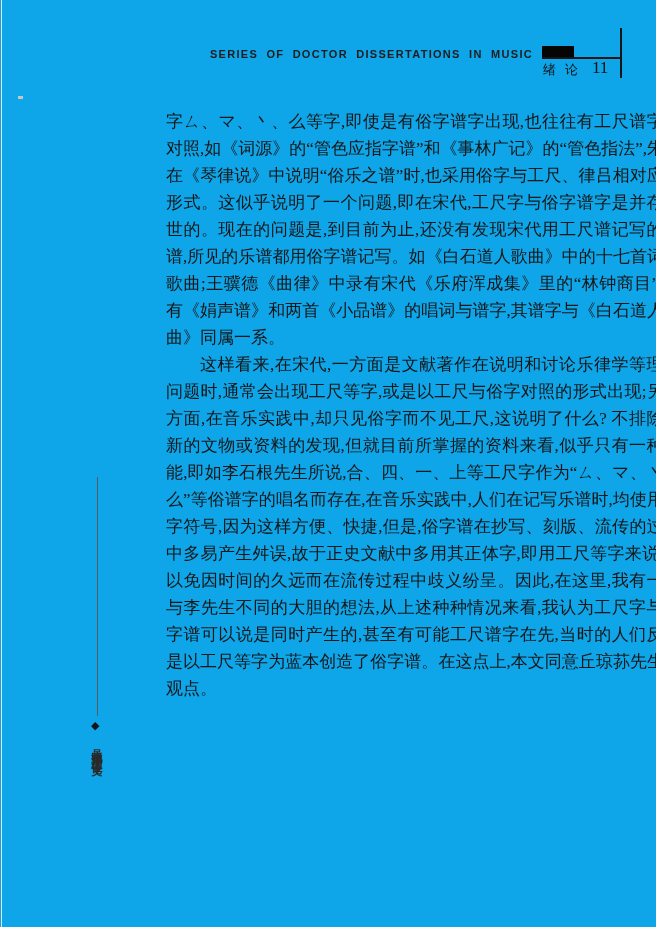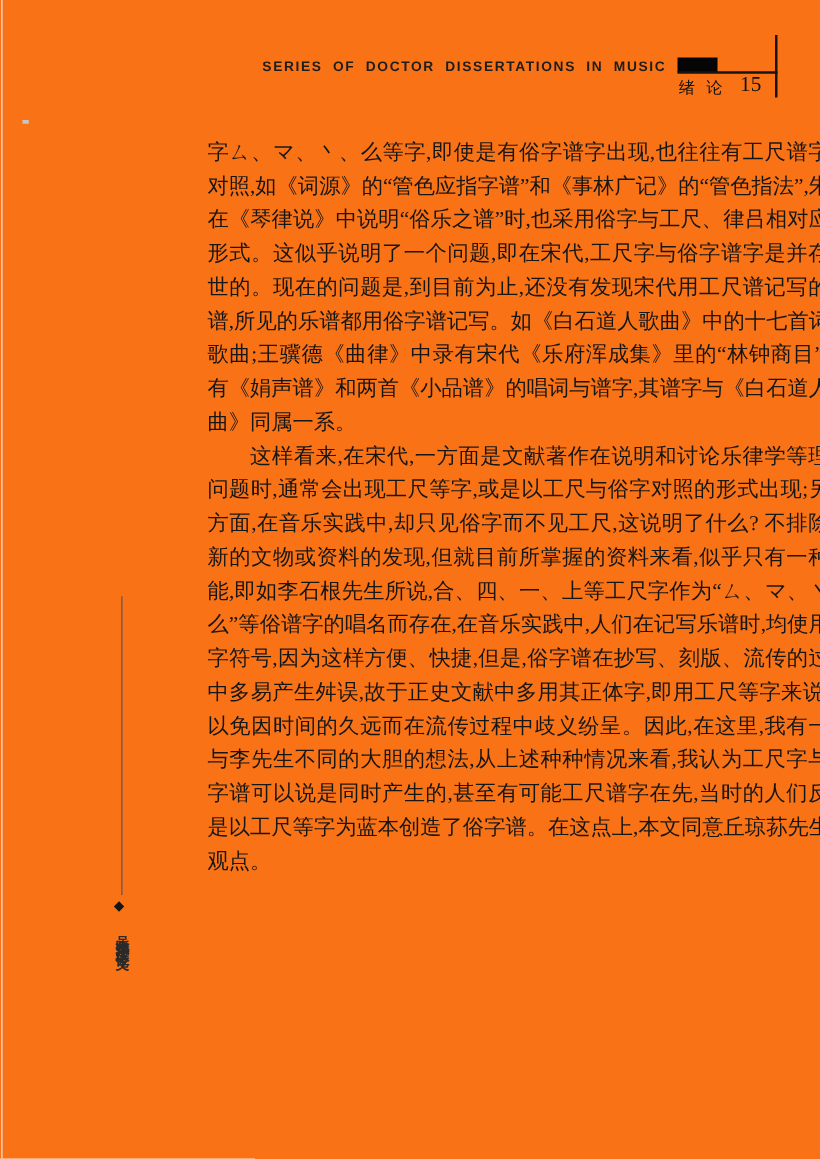--- a/index.html
+++ b/index.html
@@ -1,19 +1,19 @@
 <!DOCTYPE html>
 <html lang="zh"><head>
 <meta charset="utf-8">
 <style>
   html,body { margin:0; padding:0; background:#ffffff; }
   .page {
     position:relative;
     width:656px; height:927px;
-    background:#f97316;
+    background:#0ea5e9;
     overflow:hidden;
     font-family:"Liberation Serif","DejaVu Serif",serif;
     color:#1b1b1b;
   }
   
   .scan-edge {
     position:absolute; left:1px; top:0; width:1px; height:927px;
     background:#e6e6e4;
   }
   .speck {
@@ -81,21 +81,21 @@
 <div class="page">
 
   <div class="scan-edge"></div>
   <div class="speck"></div>
 
   <div class="series-title">SERIES OF DOCTOR DISSERTATIONS IN MUSIC</div>
   <div class="black-bar"></div>
   <div class="h-rule"></div>
   <div class="v-rule"></div>
   <div class="section-label">绪论</div>
-  <div class="page-number">15</div>
+  <div class="page-number">11</div>
 
   <div class="side-rule"></div>
   <div class="side-diamond">◆</div>
   <div class="side-title">吴晓萍博士学位论文</div>
 
   <div class="body-text">
     <p>字ㄙ、マ、丶、么等字,即使是有俗字谱字出现,也往往有工尺谱字相对照,如《词源》的“管色应指字谱”和《事林广记》的“管色指法”,朱熹在《琴律说》中说明“俗乐之谱”时,也采用俗字与工尺、律吕相对应的形式。这似乎说明了一个问题,即在宋代,工尺字与俗字谱字是并存于世的。现在的问题是,到目前为止,还没有发现宋代用工尺谱记写的乐谱,所见的乐谱都用俗字谱记写。如《白石道人歌曲》中的十七首词调歌曲;王骥德《曲律》中录有宋代《乐府浑成集》里的“林钟商目”,并有《娟声谱》和两首《小品谱》的唱词与谱字,其谱字与《白石道人歌曲》同属一系。</p>
     <p class="indent">这样看来,在宋代,一方面是文献著作在说明和讨论乐律学等理论问题时,通常会出现工尺等字,或是以工尺与俗字对照的形式出现;另一方面,在音乐实践中,却只见俗字而不见工尺,这说明了什么? 不排除有新的文物或资料的发现,但就目前所掌握的资料来看,似乎只有一种可能,即如李石根先生所说,合、四、一、上等工尺字作为“ㄙ、マ、丶、么”等俗谱字的唱名而存在,在音乐实践中,人们在记写乐谱时,均使用俗字符号,因为这样方便、快捷,但是,俗字谱在抄写、刻版、流传的过程中多易产生舛误,故于正史文献中多用其正体字,即用工尺等字来说明,以免因时间的久远而在流传过程中歧义纷呈。因此,在这里,我有一点与李先生不同的大胆的想法,从上述种种情况来看,我认为工尺字与俗字谱可以说是同时产生的,甚至有可能工尺谱字在先,当时的人们反而是以工尺等字为蓝本创造了俗字谱。在这点上,本文同意丘琼荪先生的观点。</p>
   </div>
 

